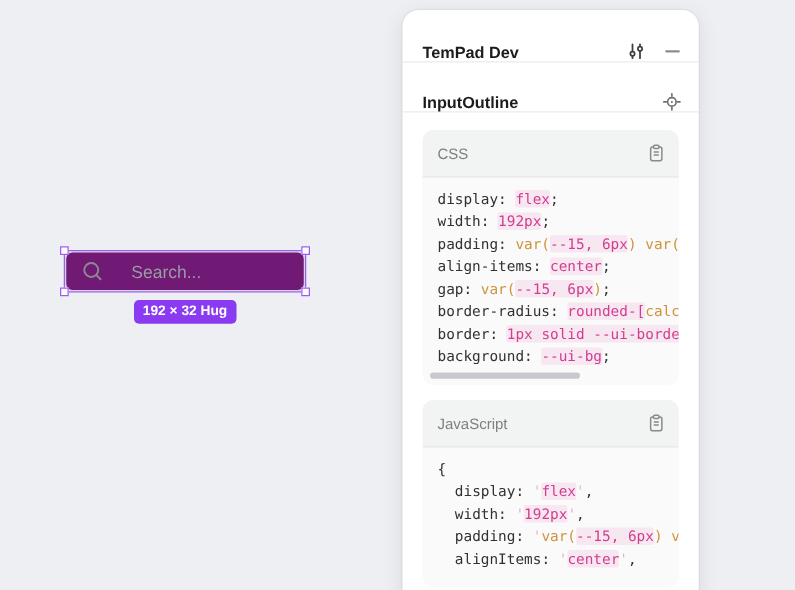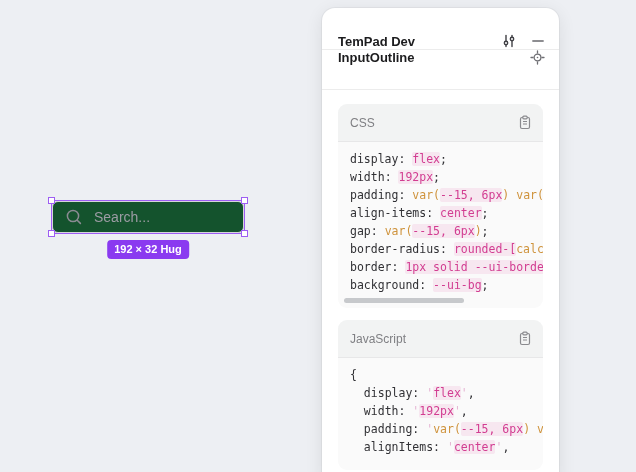--- a/index.html
+++ b/index.html
@@ -8,25 +8,25 @@
     position: relative;
     background: #edeff3;
     font-family: "Liberation Sans", "DejaVu Sans", sans-serif;
     -webkit-font-smoothing: antialiased;
   }
 
   
   .search-input {
     position: absolute; left: 52px; top: 201px;
     width: 192px; height: 32px;
-    background: #14532d;
+    background: #701a75;
     border: 1px solid #d6d6db;
     border-radius: 6px;
     display: flex; align-items: center;
-    padding-left: 12px; gap: 11px;
+    padding-left: 12px; gap: 22px;
   }
   .search-input .placeholder { color: #9c9ca4; font-size: 14px; }
   .search-icon-wrap { display: flex; align-items: center; }
 
   .selection-outline {
     position: absolute; left: 51px; top: 200px;
     width: 194px; height: 34px;
     border: 1px solid #9d5df3;
     pointer-events: none;
   }
@@ -61,21 +61,21 @@
     height: 42px; padding: 0 14px 0 16px;
     display: flex; align-items: flex-end; justify-content: space-between;
     border-bottom: 1px solid #ececec;
   }
   .panel-title { font-size: 13px; font-weight: bold; color: #1c1c1e; }
   .header-actions { display: flex; align-items: center; gap: 14px; }
   .icon-btn { display: flex; align-items: center; cursor: pointer; }
 
   .component-row {
     height: 40px; padding: 0 14px 0 16px;
-    display: flex; align-items: flex-start; justify-content: space-between;
+    display: flex; align-items: flex-end; justify-content: space-between;
     border-bottom: 1px solid #ececec;
   }
   .component-name { font-size: 13px; font-weight: bold; color: #1c1c1e; }
 
   .code-section { padding: 14px 16px 0; }
   .section-title { font-size: 13px; font-weight: bold; color: #1c1c1e; margin-bottom: 10px; }
 
   .code-block {
     position: relative;
     background: #fafafa;

